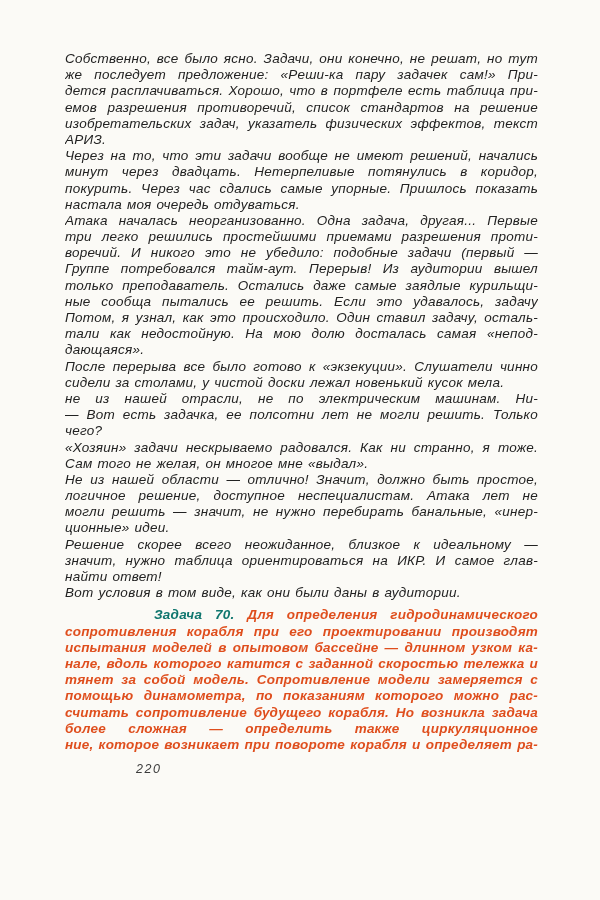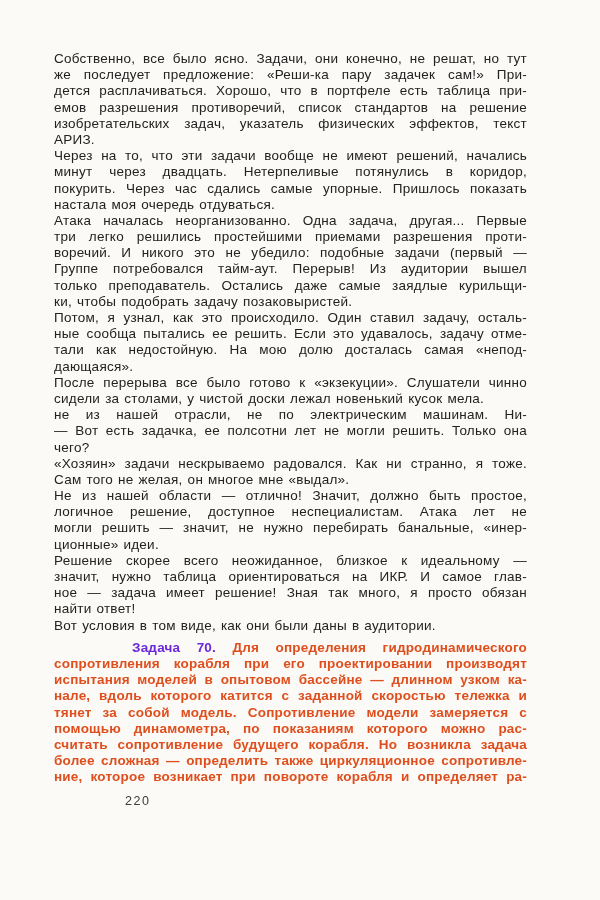--- a/index.html
+++ b/index.html
@@ -14,24 +14,25 @@
     overflow: hidden;
     position: relative;
   }
   .scan-page {
     position: absolute;
     inset: 0;
     background: #fbfaf6;
   }
   .text-col {
     position: absolute;
-    left: 54px;
+    left: 65px;
     top: 51px;
     width: 473px;
     color: #222222;
+    font-style: italic;
   }
   .line {
     font-size: 13.5px;
     line-height: 16.2px;
     height: 16.2px;
     letter-spacing: 0.25px;
     word-spacing: 1px;
     text-align: justify;
     text-align-last: justify;
     white-space: normal;
@@ -46,21 +47,22 @@
     font-weight: bold;
   }
   .task .line {
     letter-spacing: 0.2px;
   }
   .task-first {
     padding-left: 78px;
   }
   .task-label {
     font-weight: bold;
-    color: #6d28d9;
+    color: #0f766e;
+    margin-left: 11px;
   }
   .pageno {
     margin-top: 9px;
     margin-left: 71px;
     font-size: 12.5px;
     letter-spacing: 1.5px;
     color: #3b3b3b;
     text-align: right;
     text-align-last: left;
   }
@@ -85,25 +87,24 @@
           <div class="line">минут через двадцать. Нетерпеливые потянулись в коридор,</div>
           <div class="line">покурить. Через час сдались самые упорные. Пришлось показать</div>
           <div class="line last">настала моя очередь отдуваться.</div>
         </div>
         <div>
           <div class="line">Атака началась неорганизованно. Одна задача, другая... Первые</div>
           <div class="line">три легко решились простейшими приемами разрешения проти-</div>
           <div class="line">воречий. И никого это не убедило: подобные задачи (первый —</div>
           <div class="line">Группе потребовался тайм-аут. Перерыв! Из аудитории вышел</div>
           <div class="line">только преподаватель. Остались даже самые заядлые курильщи-</div>
-          <div class="line last">ки, чтобы подобрать задачу позаковыристей.</div>
         </div>
         <div>
+          <div class="line">ные сообща пытались ее решить. Если это удавалось, задачу отме-</div>
           <div class="line">Потом, я узнал, как это происходило. Один ставил задачу, осталь-</div>
-          <div class="line">ные сообща пытались ее решить. Если это удавалось, задачу отме-</div>
           <div class="line">тали как недостойную. На мою долю досталась самая «непод-</div>
           <div class="line last">дающаяся».</div>
         </div>
         <div>
           <div class="line">После перерыва все было готово к «экзекуции». Слушатели чинно</div>
           <div class="line last">сидели за столами, у чистой доски лежал новенький кусок мела.</div>
         </div>
         <div>
           <div class="line">не из нашей отрасли, не по электрическим машинам. Ни-</div>
           <div class="line">— Вот есть задачка, ее полсотни лет не могли решить. Только она</div>
@@ -115,21 +116,20 @@
         </div>
         <div>
           <div class="line">Не из нашей области — отлично! Значит, должно быть простое,</div>
           <div class="line">логичное решение, доступное неспециалистам. Атака лет не</div>
           <div class="line">могли решить — значит, не нужно перебирать банальные, «инер-</div>
           <div class="line last">ционные» идеи.</div>
         </div>
         <div>
           <div class="line">Решение скорее всего неожиданное, близкое к идеальному —</div>
           <div class="line">значит, нужно таблица ориентироваться на ИКР. И самое глав-</div>
-          <div class="line">ное — задача имеет решение! Зная так много, я просто обязан</div>
           <div class="line last">найти ответ!</div>
         </div>
         <div>
           <div class="line last">Вот условия в том виде, как они были даны в аудитории.</div>
         </div>
       </div>
 
     <div class="task">
       <div class="line task-first">
         <span class="task-label">Задача 70.</span>

